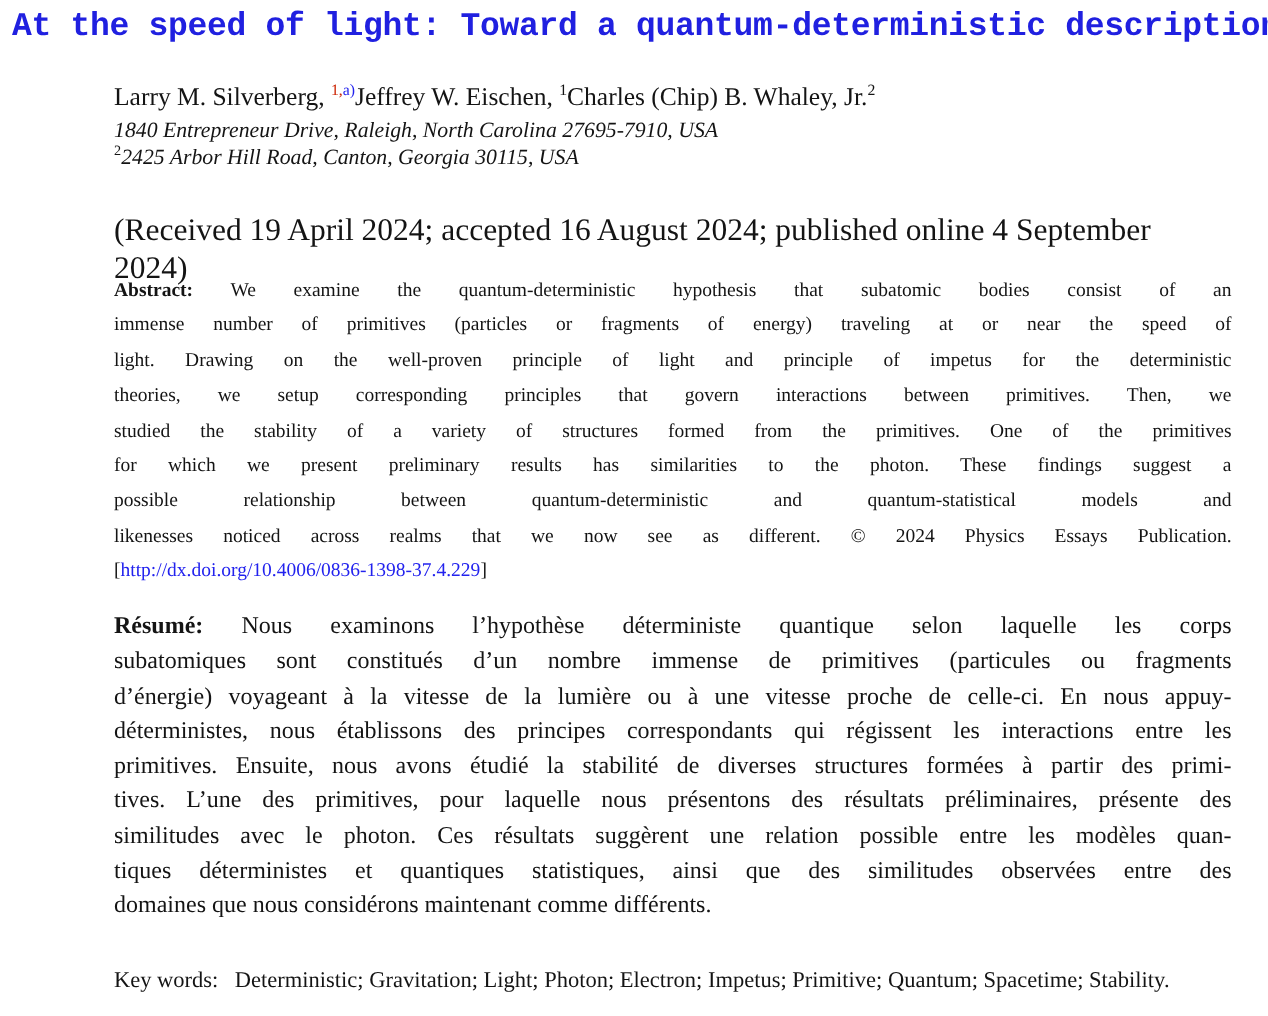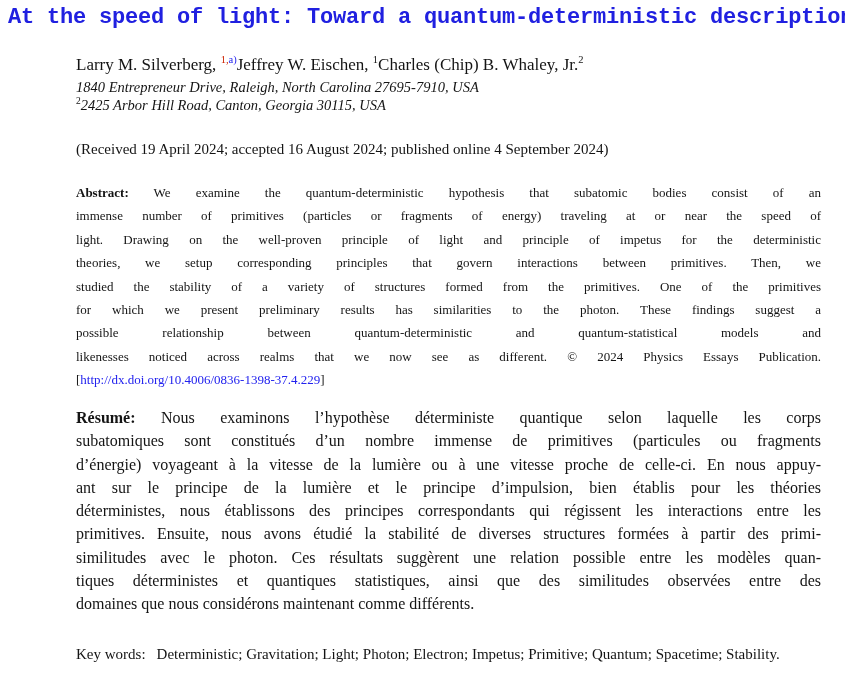--- a/index.html
+++ b/index.html
@@ -39,21 +39,21 @@
   .affils {
     position: absolute; left: 76px; top: 78px; width: 745px;
     font-size: 14.5px;
     line-height: 18px;
   }
   .affils .it { font-style: italic; }
   .affils sup { font-style: normal; font-size: 9.5px; }
 
   .received {
     position: absolute; left: 76px; top: 141px; width: 745px;
-    font-size: 15px;
+    font-size: 21px;
   }
 
   .abstract {
     position: absolute; left: 76px; top: 181px; width: 745px;
     font-size: 13px;
     line-height: 23.4px;
   }
   .resume {
     position: absolute; left: 76px; top: 406px; width: 745px;
     font-size: 16px;
@@ -104,23 +104,23 @@
     <div class="jline">for which we present preliminary results has similarities to the photon. These findings suggest a</div>
     <div class="jline">possible relationship between quantum-deterministic and quantum-statistical models and</div>
     <div class="jline"><span>likenesses noticed across realms that we now see as different.</span> <span class="ital">© 2024 Physics Essays Publication.</span></div>
     <div class="pline"><span>[</span><a href="#" class="doi-link">http://dx.doi.org/10.4006/0836-1398-37.4.229</a><span>]</span></div>
   </div>
 
   <div class="resume">
     <div class="jline"><b class="lbl">Résumé:</b> <span>Nous examinons l’hypothèse déterministe quantique selon laquelle les corps</span></div>
     <div class="jline">subatomiques sont constitués d’un nombre immense de primitives (particules ou fragments</div>
     <div class="jline">d’énergie) voyageant à la vitesse de la lumière ou à une vitesse proche de celle-ci. En nous appuy-</div>
-    <div class="jline">ant sur le principe de la lumière et le principe d’impulsion, bien établis pour les théories</div>
     <div class="jline">déterministes, nous établissons des principes correspondants qui régissent les interactions entre les</div>
     <div class="jline">primitives. Ensuite, nous avons étudié la stabilité de diverses structures formées à partir des primi-</div>
+    <div class="jline">tives. L’une des primitives, pour laquelle nous présentons des résultats préliminaires, présente des</div>
     <div class="jline">similitudes avec le photon. Ces résultats suggèrent une relation possible entre les modèles quan-</div>
     <div class="jline">tiques déterministes et quantiques statistiques, ainsi que des similitudes observées entre des</div>
     <div class="pline">domaines que nous considérons maintenant comme différents.</div>
   </div>
 
   <div class="keywords"><span class="kw-label">Key words:</span><span>Deterministic; Gravitation; Light; Photon; Electron; Impetus; Primitive; Quantum; Spacetime; Stability.</span></div>
 
 </div>
 
 </body></html>

